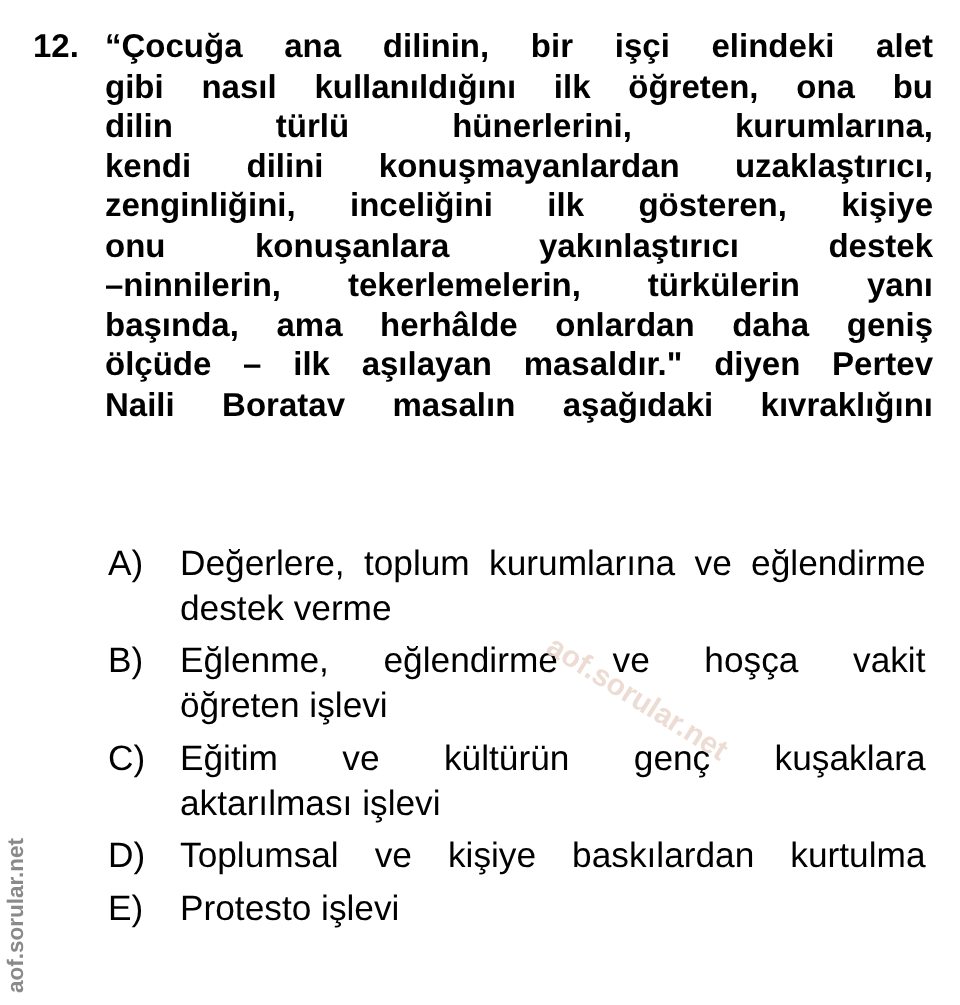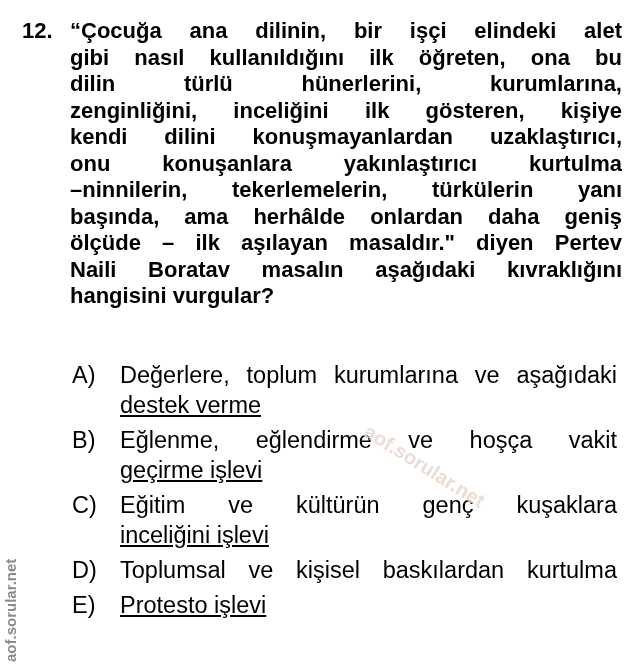--- a/index.html
+++ b/index.html
@@ -14,21 +14,21 @@
   .qline { display: block; text-align: justify; text-align-last: justify; white-space: nowrap; }
   .qline.last { text-align-last: left; }
   .options {
     position: absolute; left: 72px; top: 360px; width: 545px;
     font-family: "Liberation Sans", sans-serif; font-size: 23.5px; line-height: 30px;
   }
   .opt { position: relative; margin-bottom: 5px; }
   .opt-label { position: absolute; left: 0; top: 0; }
   .opt-text { margin-left: 48px; }
   .oline { display: block; text-align: justify; text-align-last: justify; white-space: nowrap; }
-  .oline.last { text-align-last: left; text-decoration: underline; }
+  .oline.last { text-align-last: left; }
   .wm-diag {
     position: absolute; left: 372px; top: 420px;
     font-family: "Liberation Sans", sans-serif; font-size: 20px; font-weight: bold;
     color: #ead9cf; transform: rotate(32deg); transform-origin: left top;
     white-space: nowrap; opacity: 0.9;
   }
   .wm-side {
     position: absolute; left: 2px; top: 662px;
     font-family: "Liberation Sans", sans-serif; font-size: 15px; font-weight: bold;
     color: #8a8a8a; transform: rotate(-90deg); transform-origin: left top;
@@ -37,57 +37,56 @@
 </style>
 </head>
 <body>
 
 <div class="question">
   <span class="qnum">12.</span>
   <div class="qtext">
     <span class="qline">“Çocuğa ana dilinin, bir işçi elindeki alet</span>
     <span class="qline">gibi nasıl kullanıldığını ilk öğreten, ona bu</span>
     <span class="qline">dilin türlü hünerlerini, kurumlarına,</span>
+    <span class="qline">kendi dilini konuşmayanlardan uzaklaştırıcı,</span>
     <span class="qline">zenginliğini, inceliğini ilk gösteren, kişiye</span>
-    <span class="qline">kendi dilini konuşmayanlardan uzaklaştırıcı,</span>
-    <span class="qline">onu konuşanlara yakınlaştırıcı kurtulma</span>
+    <span class="qline">onu konuşanlara yakınlaştırıcı destek</span>
     <span class="qline">–ninnilerin, tekerlemelerin, türkülerin yanı</span>
     <span class="qline">başında, ama herhâlde onlardan daha geniş</span>
     <span class="qline">ölçüde – ilk aşılayan masaldır."  diyen Pertev</span>
     <span class="qline">Naili Boratav masalın aşağıdaki kıvraklığını</span>
-    <span class="qline last">hangisini vurgular?</span>
   </div>
 </div>
 
 <div class="options">
   <div class="opt">
     <span class="opt-label">A)</span>
     <div class="opt-text">
-      <span class="oline">Değerlere, toplum kurumlarına ve aşağıdaki</span>
+      <span class="oline">Değerlere, toplum kurumlarına ve eğlendirme</span>
       <span class="oline last">destek verme</span>
     </div>
   </div>
   <div class="opt">
     <span class="opt-label">B)</span>
     <div class="opt-text">
       <span class="oline">Eğlenme, eğlendirme ve hoşça vakit</span>
-      <span class="oline last">geçirme işlevi</span>
+      <span class="oline last">öğreten işlevi</span>
     </div>
   </div>
   <div class="opt">
     <span class="opt-label">C)</span>
     <div class="opt-text">
       <span class="oline">Eğitim ve kültürün genç kuşaklara</span>
-      <span class="oline last">inceliğini işlevi</span>
+      <span class="oline last">aktarılması işlevi</span>
     </div>
   </div>
   <div class="opt">
     <span class="opt-label">D)</span>
     <div class="opt-text">
-      <span class="oline">Toplumsal ve kişisel baskılardan kurtulma</span>
+      <span class="oline">Toplumsal ve kişiye baskılardan kurtulma</span>
     </div>
   </div>
   <div class="opt">
     <span class="opt-label">E)</span>
     <div class="opt-text">
       <span class="oline last">Protesto işlevi</span>
     </div>
   </div>
 </div>
 

